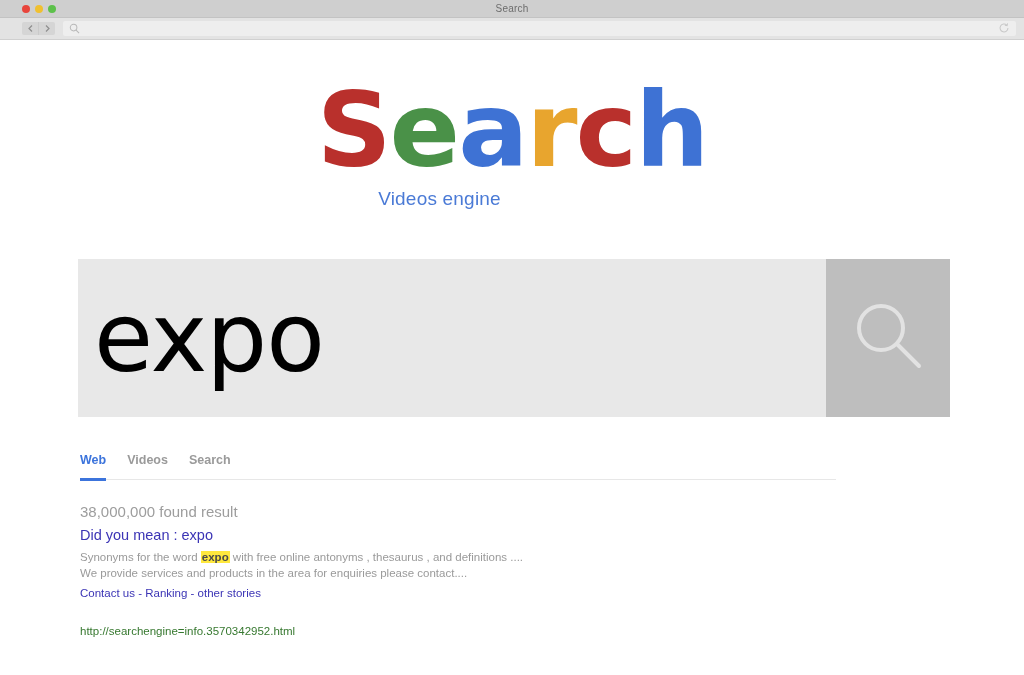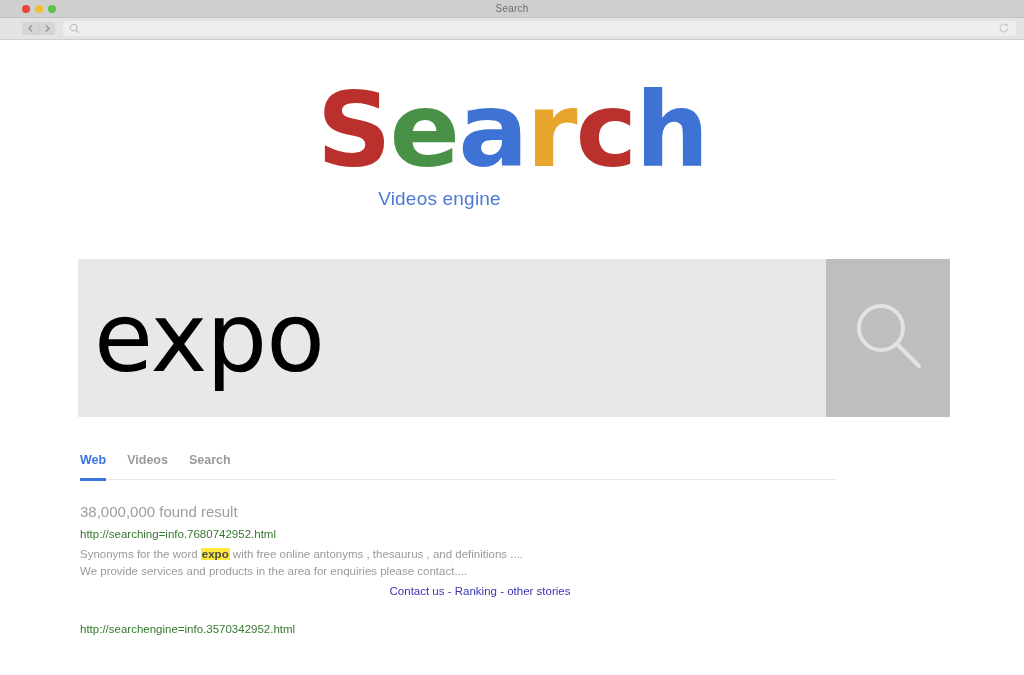--- a/index.html
+++ b/index.html
@@ -235,21 +235,20 @@
     color: #4a4a4a;
     font-weight: 700;
     padding: 0 1px;
   }
   .result-links {
     font-size: 11.5px;
     color: #3b34b5;
     line-height: 1.5;
     margin-top: 4px;
     cursor: pointer;
-    text-align: center;
   }
 </style>
 </head>
 <body>
 
 <div class="browser-window">
 
   <div class="titlebar">
     <div class="traffic-lights">
       <span class="dot close"></span>
@@ -316,21 +315,21 @@
         <div class="tab">Videos</div>
         <div class="tab">Search</div>
       </div>
     </div>
 
     <div class="result-count">38,000,000 found result</div>
 
     <div class="results">
 
       <div class="result">
-        <div class="result-url">http://searching=info.7680742952.html</div>
+        <div class="result-title">Did you mean : expo</div>
         <div class="result-snippet">
           <span>Synonyms for the word </span><mark>expo</mark><span> with free online antonyms , thesaurus , and definitions ....</span>
           <div>We provide services and products in the area for enquiries please contact....</div>
         </div>
         <div class="result-links">Contact us - Ranking - other stories</div>
       </div>
 
       <div class="result">
         <div class="result-url">http://searchengine=info.3570342952.html</div>
 

